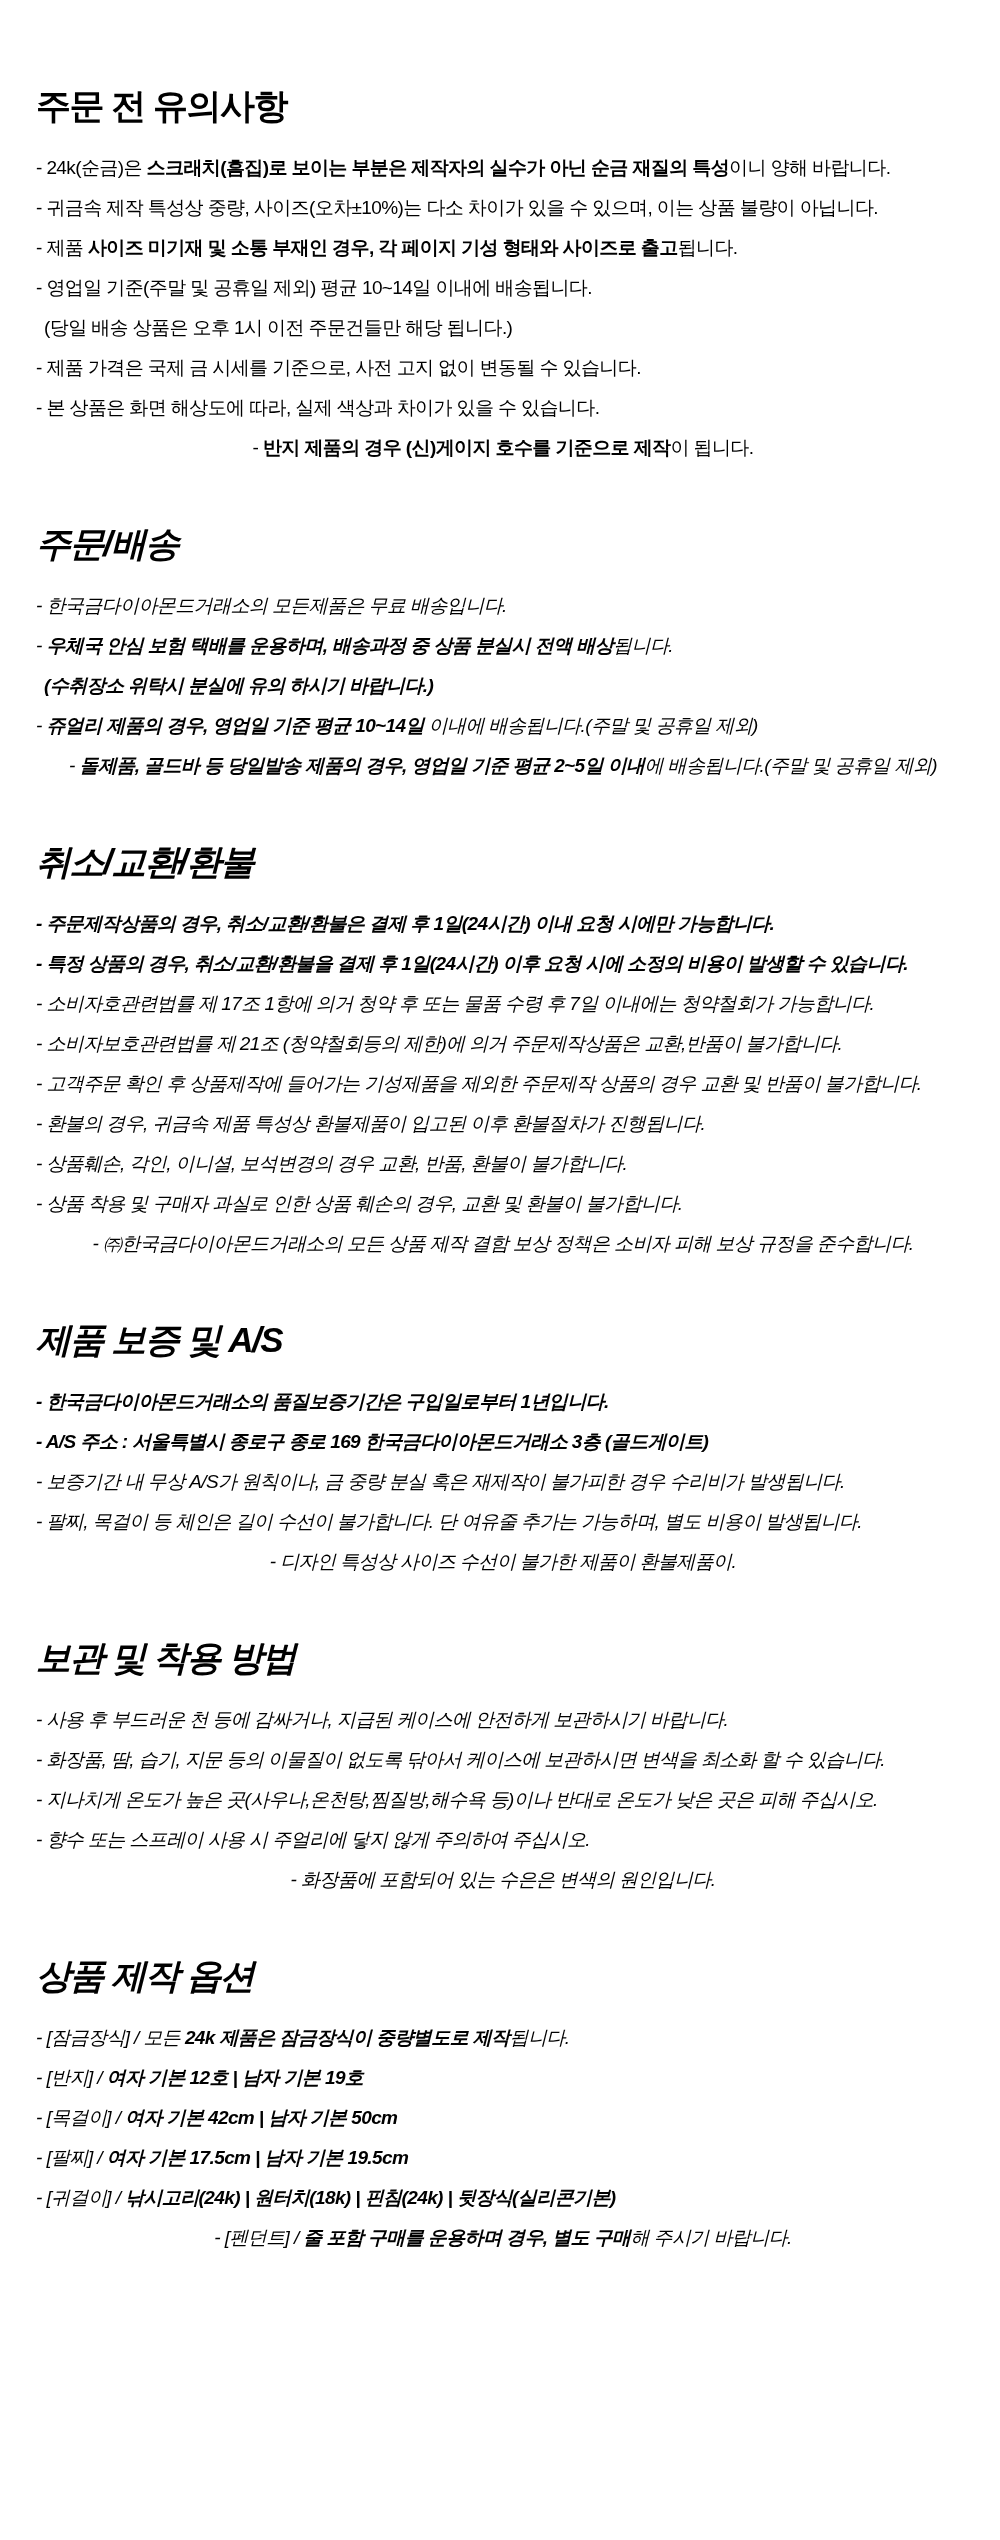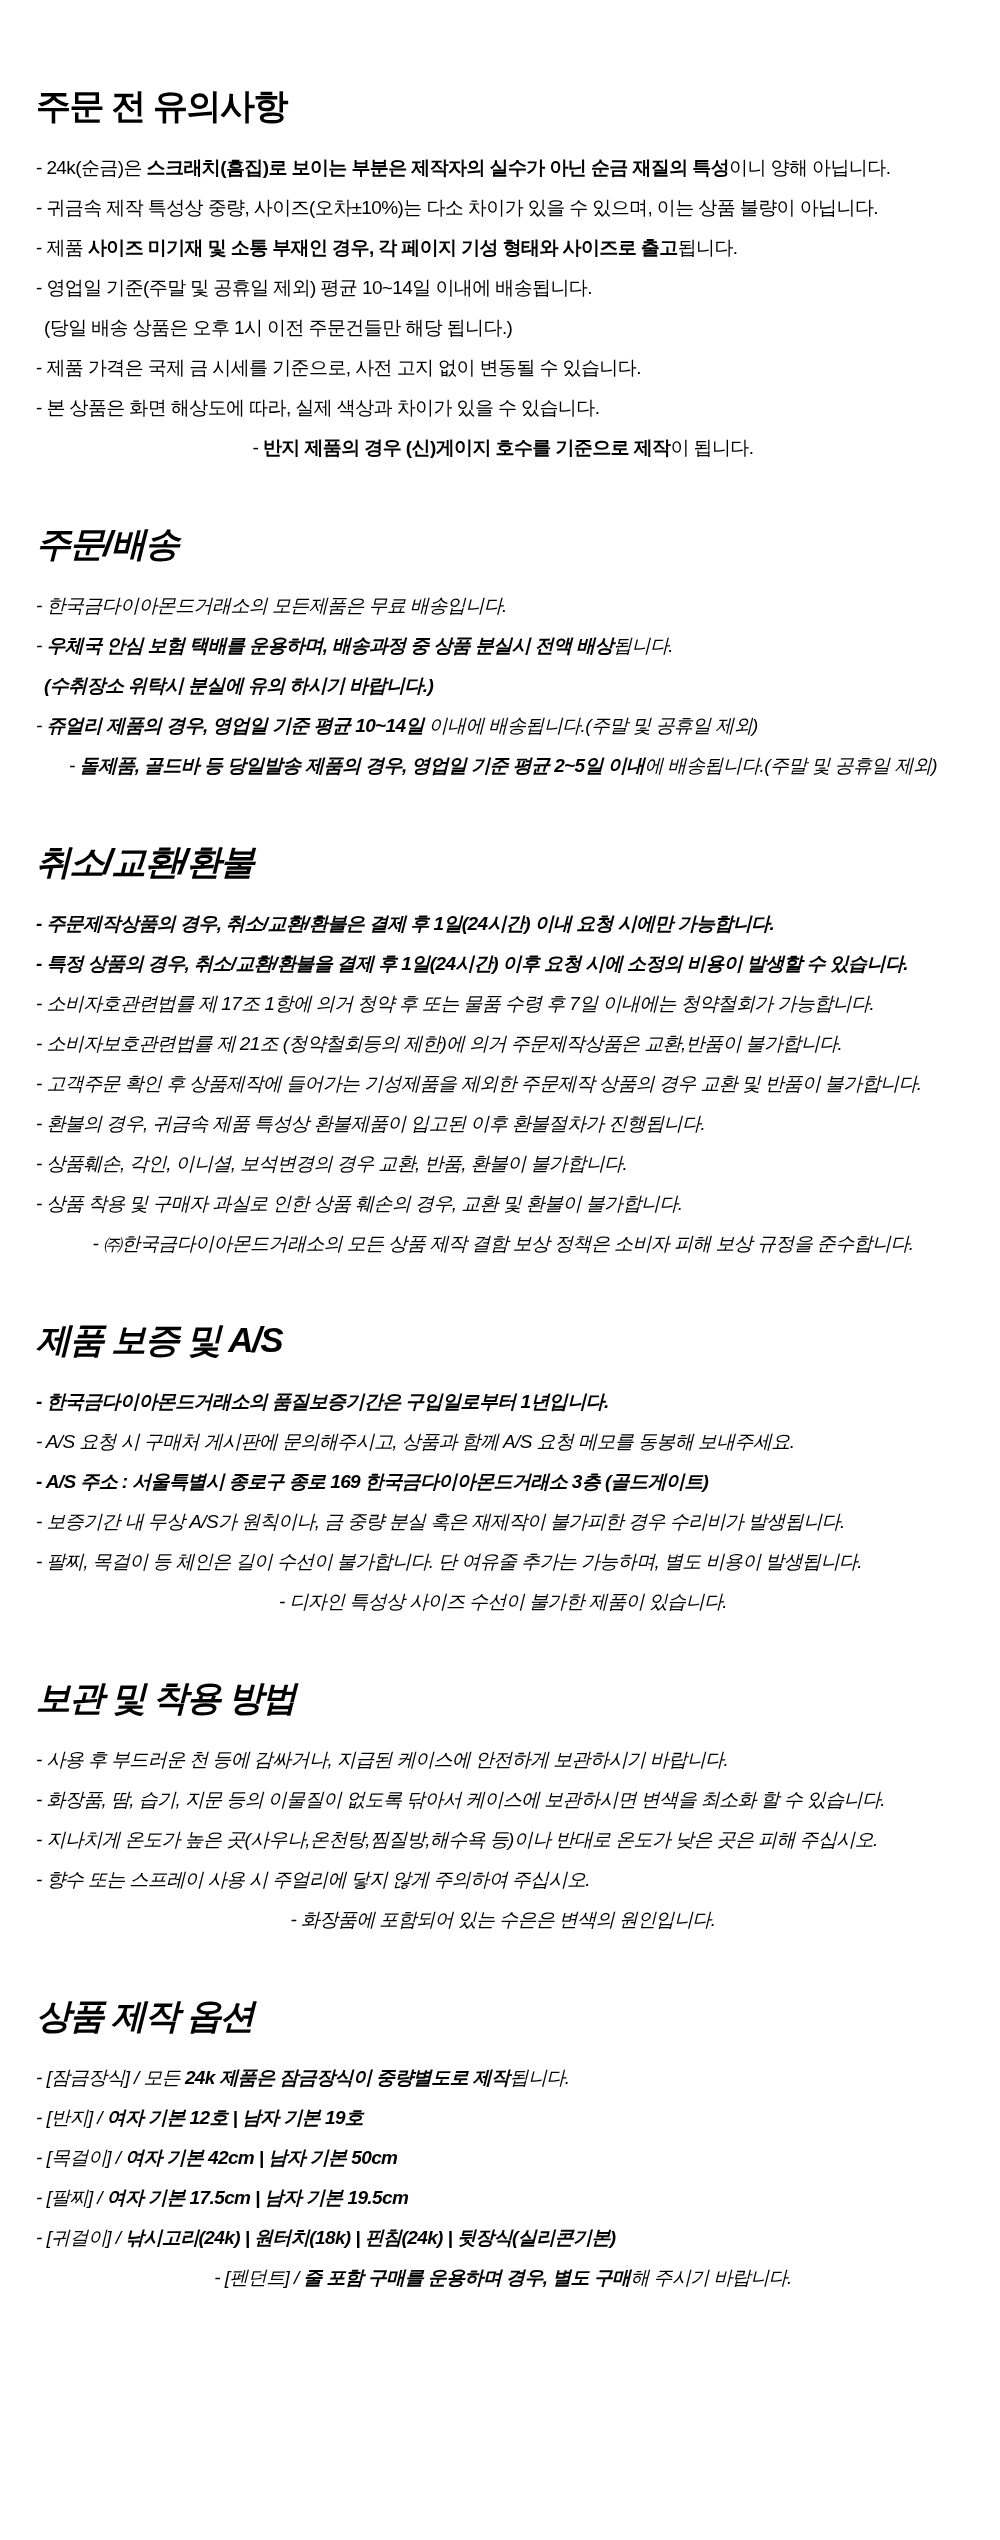--- a/index.html
+++ b/index.html
@@ -41,21 +41,21 @@
   .seg { font-weight: 400; margin-top: 28px; }
   .seg.bold { font-weight: 700; }
 </style>
 </head>
 <body>
 
 <div class="page">
   <div id="sections-root">
       <section class="notice-section">
         <h2 class="section-title">주문 전 유의사항</h2>
-        <p class="notice-line"><span class="seg">- 24k(순금)은 </span><span class="seg bold">스크래치(흠집)로 보이는 부분은 제작자의 실수가 아닌 순금 재질의 특성</span><span class="seg">이니 양해 아닙니다.</span></p>
+        <p class="notice-line"><span class="seg">- 24k(순금)은 </span><span class="seg bold">스크래치(흠집)로 보이는 부분은 제작자의 실수가 아닌 순금 재질의 특성</span><span class="seg">이니 양해 바랍니다.</span></p>
         <p class="notice-line"><span class="seg">- 귀금속 제작 특성상 중량, 사이즈(오차±10%)는 다소 차이가 있을 수 있으며, 이는 상품 불량이 아닙니다.</span></p>
         <p class="notice-line"><span class="seg">- 제품 </span><span class="seg bold">사이즈 미기재 및 소통 부재인 경우, 각 페이지 기성 형태와 사이즈로 출고</span><span class="seg">됩니다.</span></p>
         <p class="notice-line"><span class="seg">- 영업일 기준(주말 및 공휴일 제외) 평균 10~14일 이내에 배송됩니다.</span></p>
         <p class="notice-line indent"><span class="seg">(당일 배송 상품은 오후 1시 이전 주문건들만 해당 됩니다.)</span></p>
         <p class="notice-line"><span class="seg">- 제품 가격은 국제 금 시세를 기준으로, 사전 고지 없이 변동될 수 있습니다.</span></p>
         <p class="notice-line"><span class="seg">- 본 상품은 화면 해상도에 따라, 실제 색상과 차이가 있을 수 있습니다.</span></p>
         <p class="notice-line"><span class="seg">- </span><span class="seg bold">반지 제품의 경우 (신)게이지 호수를 기준으로 제작</span><span class="seg">이 됩니다.</span></p>
       </section>
       <section class="notice-section">
         <h2 class="section-title">주문/배송</h2>
@@ -73,25 +73,24 @@
         <p class="notice-line"><span class="seg">- 소비자보호관련법률 제 21조 (청약철회등의 제한)에 의거 주문제작상품은 교환,반품이 불가합니다.</span></p>
         <p class="notice-line"><span class="seg">- 고객주문 확인 후 상품제작에 들어가는 기성제품을 제외한 주문제작 상품의 경우 교환 및 반품이 불가합니다.</span></p>
         <p class="notice-line"><span class="seg">- 환불의 경우, 귀금속 제품 특성상 환불제품이 입고된 이후 환불절차가 진행됩니다.</span></p>
         <p class="notice-line"><span class="seg">- 상품훼손, 각인, 이니셜, 보석변경의 경우 교환, 반품, 환불이 불가합니다.</span></p>
         <p class="notice-line"><span class="seg">- 상품 착용 및 구매자 과실로 인한 상품 훼손의 경우, 교환 및 환불이 불가합니다.</span></p>
         <p class="notice-line"><span class="seg">- ㈜한국금다이아몬드거래소의 모든 상품 제작 결함 보상 정책은 소비자 피해 보상 규정을 준수합니다.</span></p>
       </section>
       <section class="notice-section">
         <h2 class="section-title">제품 보증 및 A/S</h2>
         <p class="notice-line"><span class="seg bold">- 한국금다이아몬드거래소의 품질보증기간은 구입일로부터 1년입니다.</span></p>
-        <p class="notice-line"><span class="seg">- A/S 요청 시 구매처 게시판에 문의해주시고, 상품과 함께 A/S 요청 메모를 동봉해 보내주세요.</span></p>
         <p class="notice-line"><span class="seg bold">- A/S 주소 : 서울특별시 종로구 종로 169 한국금다이아몬드거래소 3층 (골드게이트)</span></p>
         <p class="notice-line"><span class="seg">- 보증기간 내 무상 A/S가 원칙이나, 금 중량 분실 혹은 재제작이 불가피한 경우 수리비가 발생됩니다.</span></p>
         <p class="notice-line"><span class="seg">- 팔찌, 목걸이 등 체인은 길이 수선이 불가합니다. 단 여유줄 추가는 가능하며, 별도 비용이 발생됩니다.</span></p>
-        <p class="notice-line"><span class="seg">- 디자인 특성상 사이즈 수선이 불가한 제품이 있습니다.</span></p>
+        <p class="notice-line"><span class="seg">- 디자인 특성상 사이즈 수선이 불가한 제품이 환불제품이.</span></p>
       </section>
       <section class="notice-section">
         <h2 class="section-title">보관 및 착용 방법</h2>
         <p class="notice-line"><span class="seg">- 사용 후 부드러운 천 등에 감싸거나, 지급된 케이스에 안전하게 보관하시기 바랍니다.</span></p>
         <p class="notice-line"><span class="seg">- 화장품, 땀, 습기, 지문 등의 이물질이 없도록 닦아서 케이스에 보관하시면 변색을 최소화 할 수 있습니다.</span></p>
         <p class="notice-line"><span class="seg">- 지나치게 온도가 높은 곳(사우나,온천탕,찜질방,해수욕 등)이나 반대로 온도가 낮은 곳은 피해 주십시오.</span></p>
         <p class="notice-line"><span class="seg">- 향수 또는 스프레이 사용 시 주얼리에 닿지 않게 주의하여 주십시오.</span></p>
         <p class="notice-line"><span class="seg">- 화장품에 포함되어 있는 수은은 변색의 원인입니다.</span></p>
       </section>
       <section class="notice-section">

